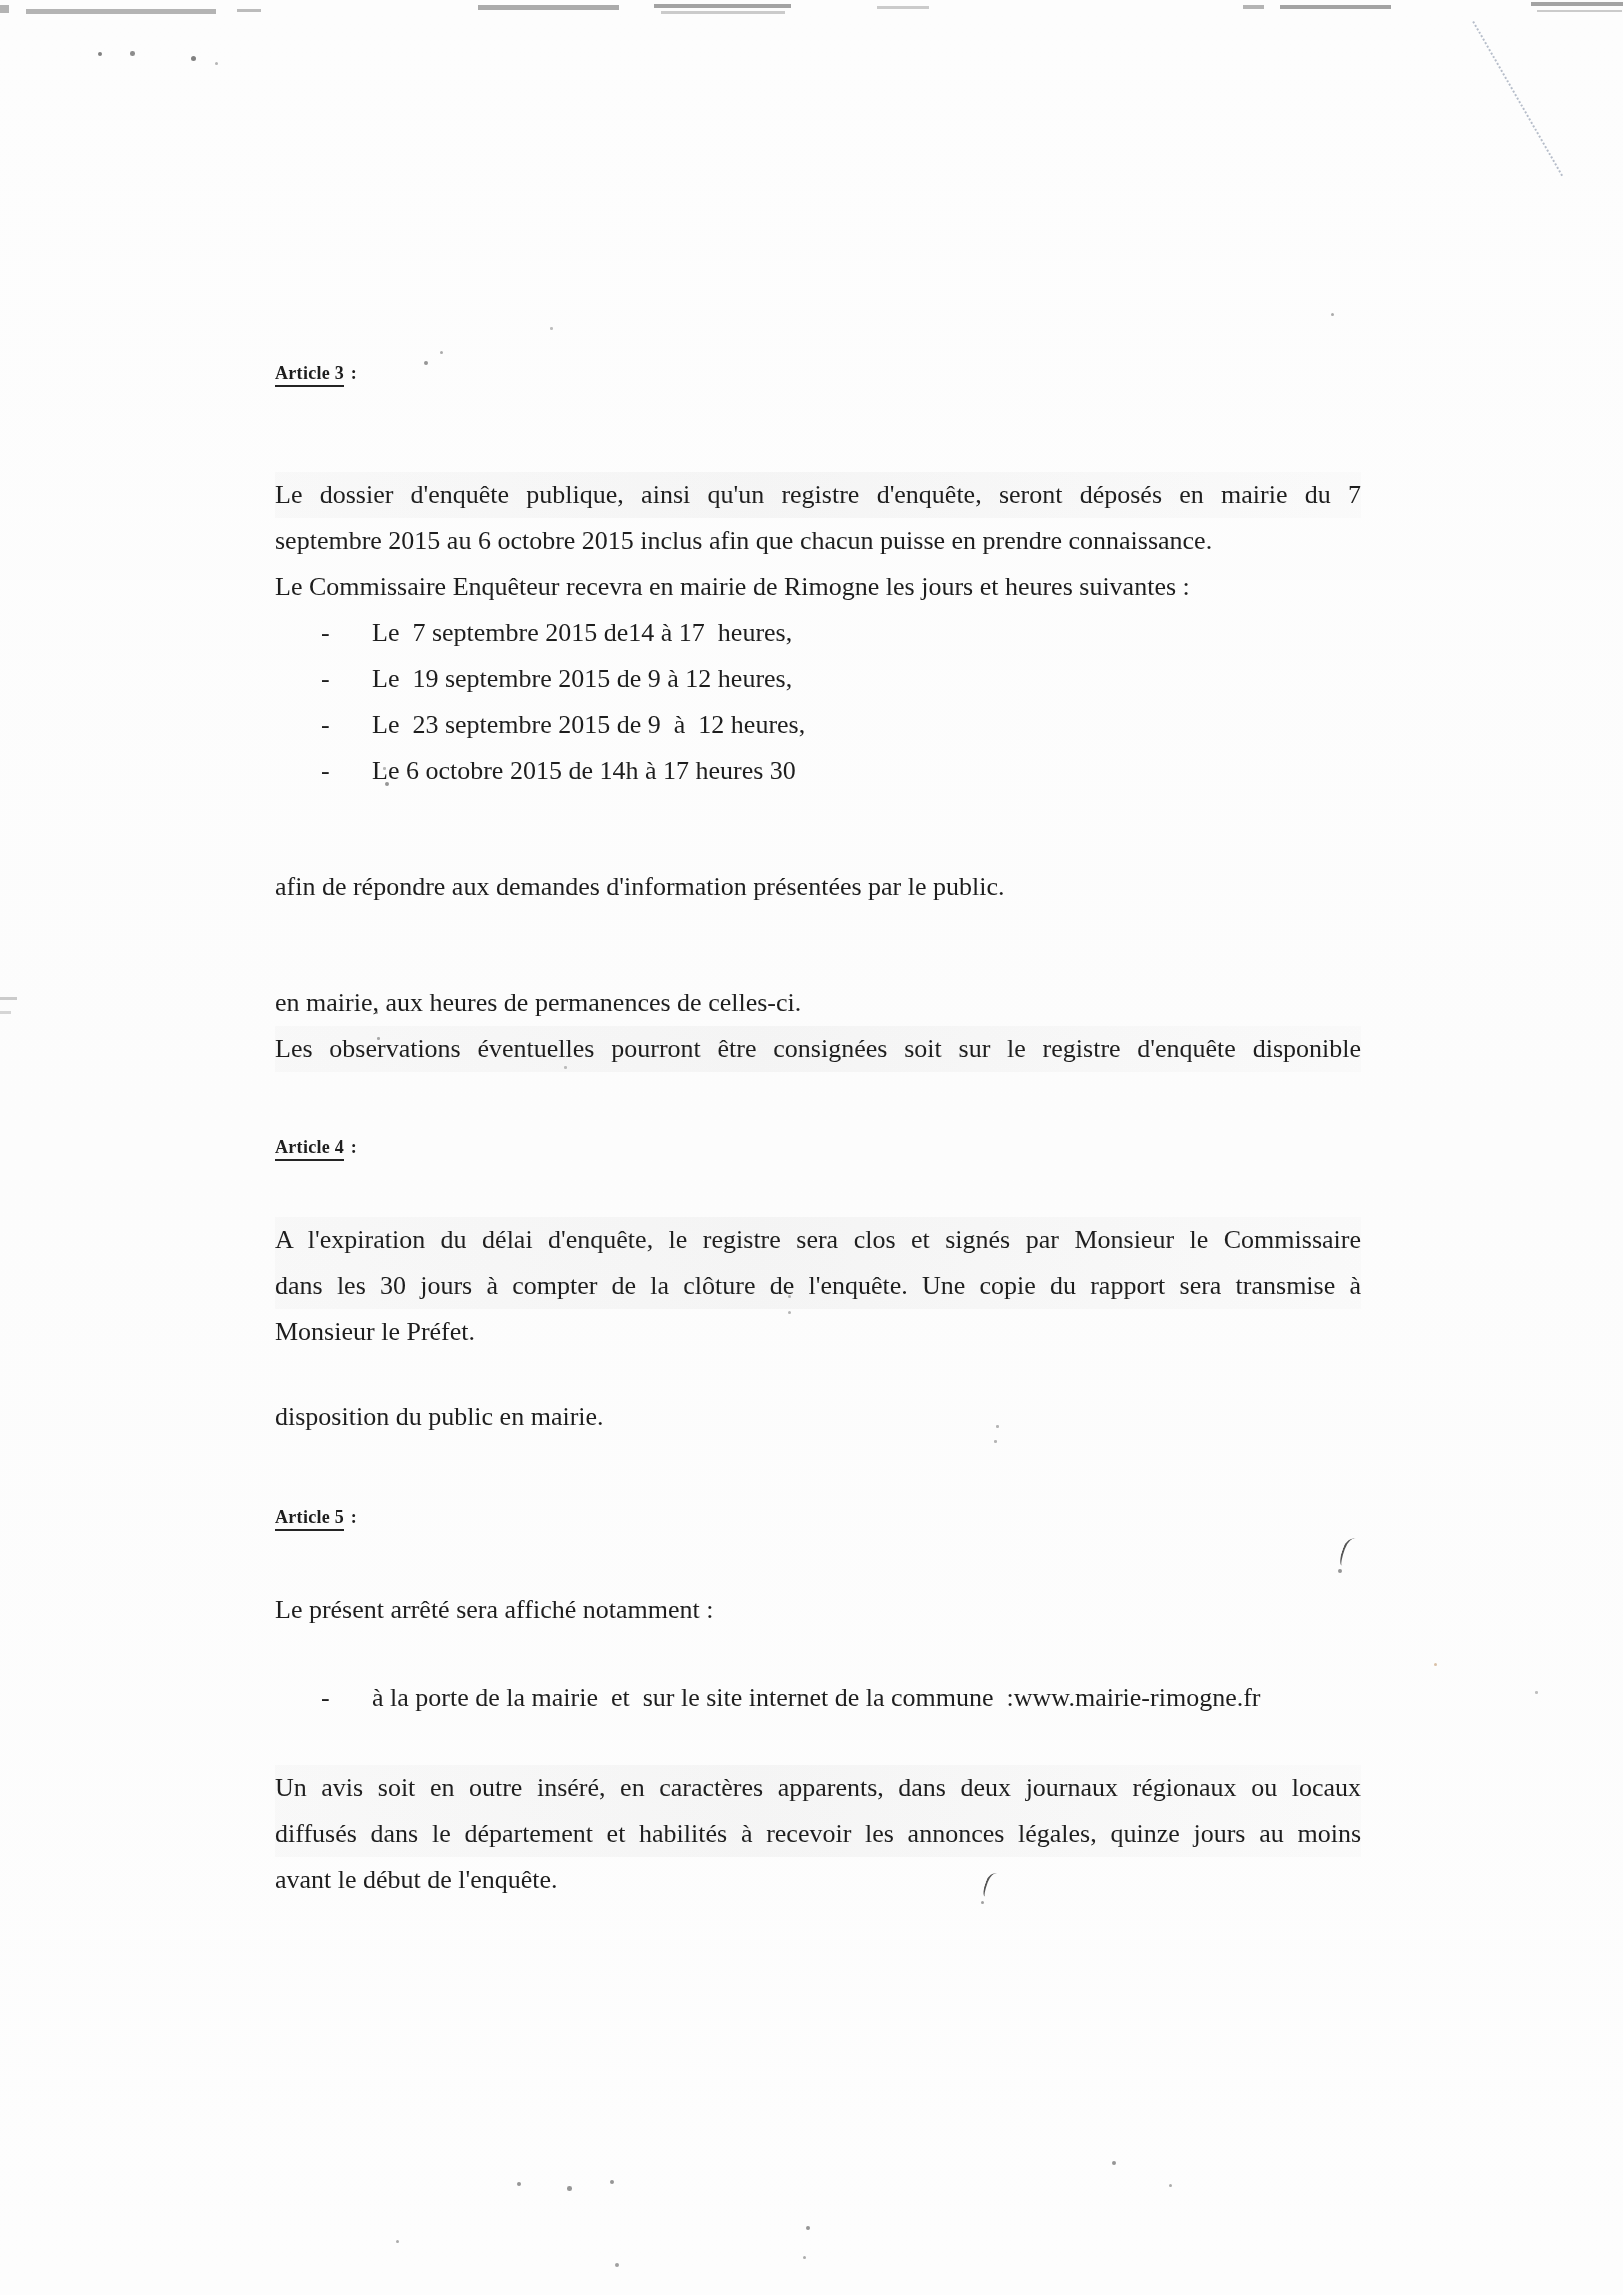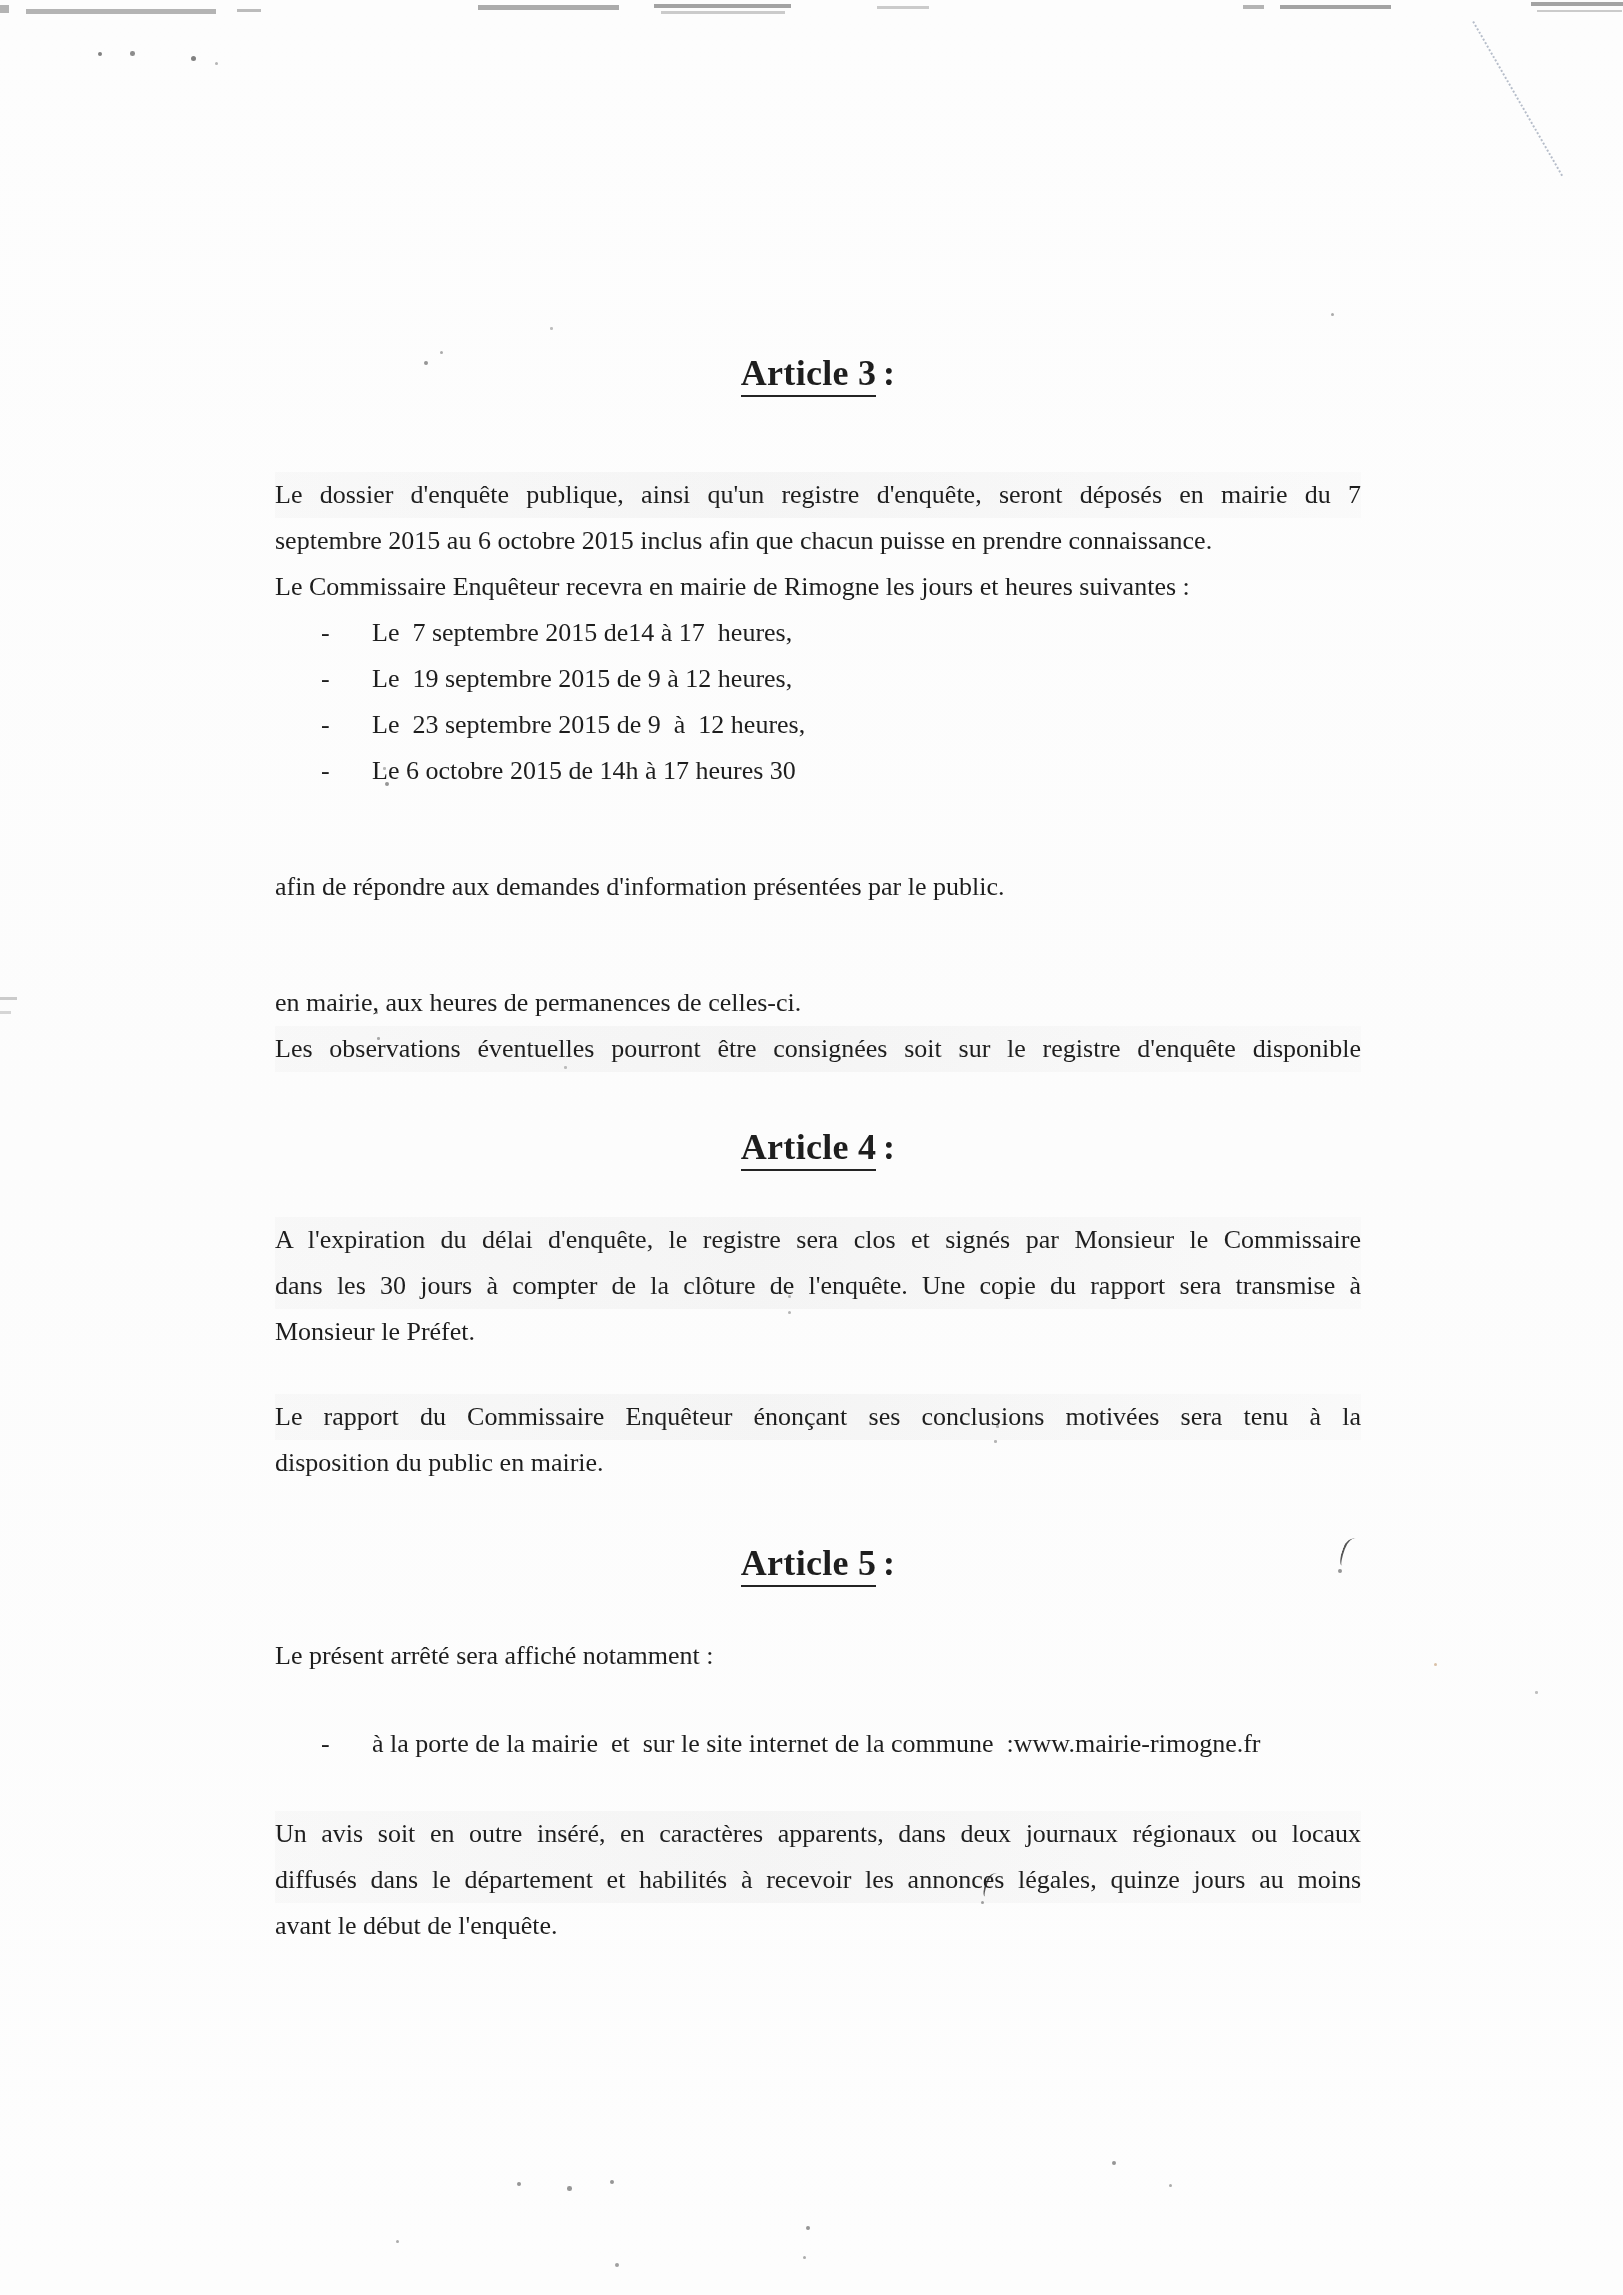--- a/index.html
+++ b/index.html
@@ -8,21 +8,21 @@
     font-family:"Liberation Serif","DejaVu Serif",serif;
   }
   .page{position:absolute;inset:0;overflow:hidden;background:
     linear-gradient(180deg,#fdfdfd 0%,#fcfcfc 50%,#fdfdfd 100%);}
   
   .content{position:absolute;left:275px;top:350px;width:1086px;
     color:#1e1e1e;font-size:26px;line-height:46px;}
   .line{white-space:pre-wrap;}
   .just{text-align:justify;text-align-last:justify;}
   .band{background:linear-gradient(90deg,rgba(110,110,110,.03),rgba(110,110,110,.055) 45%,rgba(110,110,110,.02));}
-  .heading{font-weight:700;font-size:36px;line-height:46px;letter-spacing:0.3px;text-align:center;}
+  .heading{font-weight:700;font-size:18px;line-height:46px;letter-spacing:0.3px;}
   .heading .u{border-bottom:2.6px solid #242424;padding-bottom:2px;}
   .heading .colon{margin-left:6.5px;}
   .li{display:flex;padding-left:46px;}
   .dash{flex:0 0 51px;width:51px;}
   .litext{white-space:pre-wrap;}
   .g59{margin-top:39px}.g64{margin-top:42px}.g67{margin-top:44px}
   .g71{margin-top:70px}.g72{margin-top:47px}.g74{margin-top:76px}
   .g80{margin-top:52px}.g82{margin-top:54px}
   
   .tseg{position:absolute;background:#5a5a5a;}
@@ -129,21 +129,20 @@
 
     <div class="heading g80"><span class="u">Article 4</span><span class="colon">:</span></div>
 
     <div class="para g72">
       <div class="line just band">A l'expiration du délai d'enquête, le registre sera clos et signés par Monsieur le Commissaire</div>
       <div class="line just band">dans les 30 jours à compter de la clôture de l'enquête. Une copie du rapport sera transmise à</div>
       <div class="line">Monsieur le Préfet.</div>
     </div>
 
     <div class="para g59">
-      <div class="line just band">Le rapport du Commissaire Enquêteur énonçant ses conclusions motivées sera tenu à la</div>
       <div class="line">disposition du public en mairie.</div>
     </div>
 
     <div class="heading g82"><span class="u">Article 5</span><span class="colon">:</span></div>
 
     <div class="para g72">
       <div class="line">Le présent arrêté sera affiché notamment :</div>
     </div>
 
     <div class="li g64">

